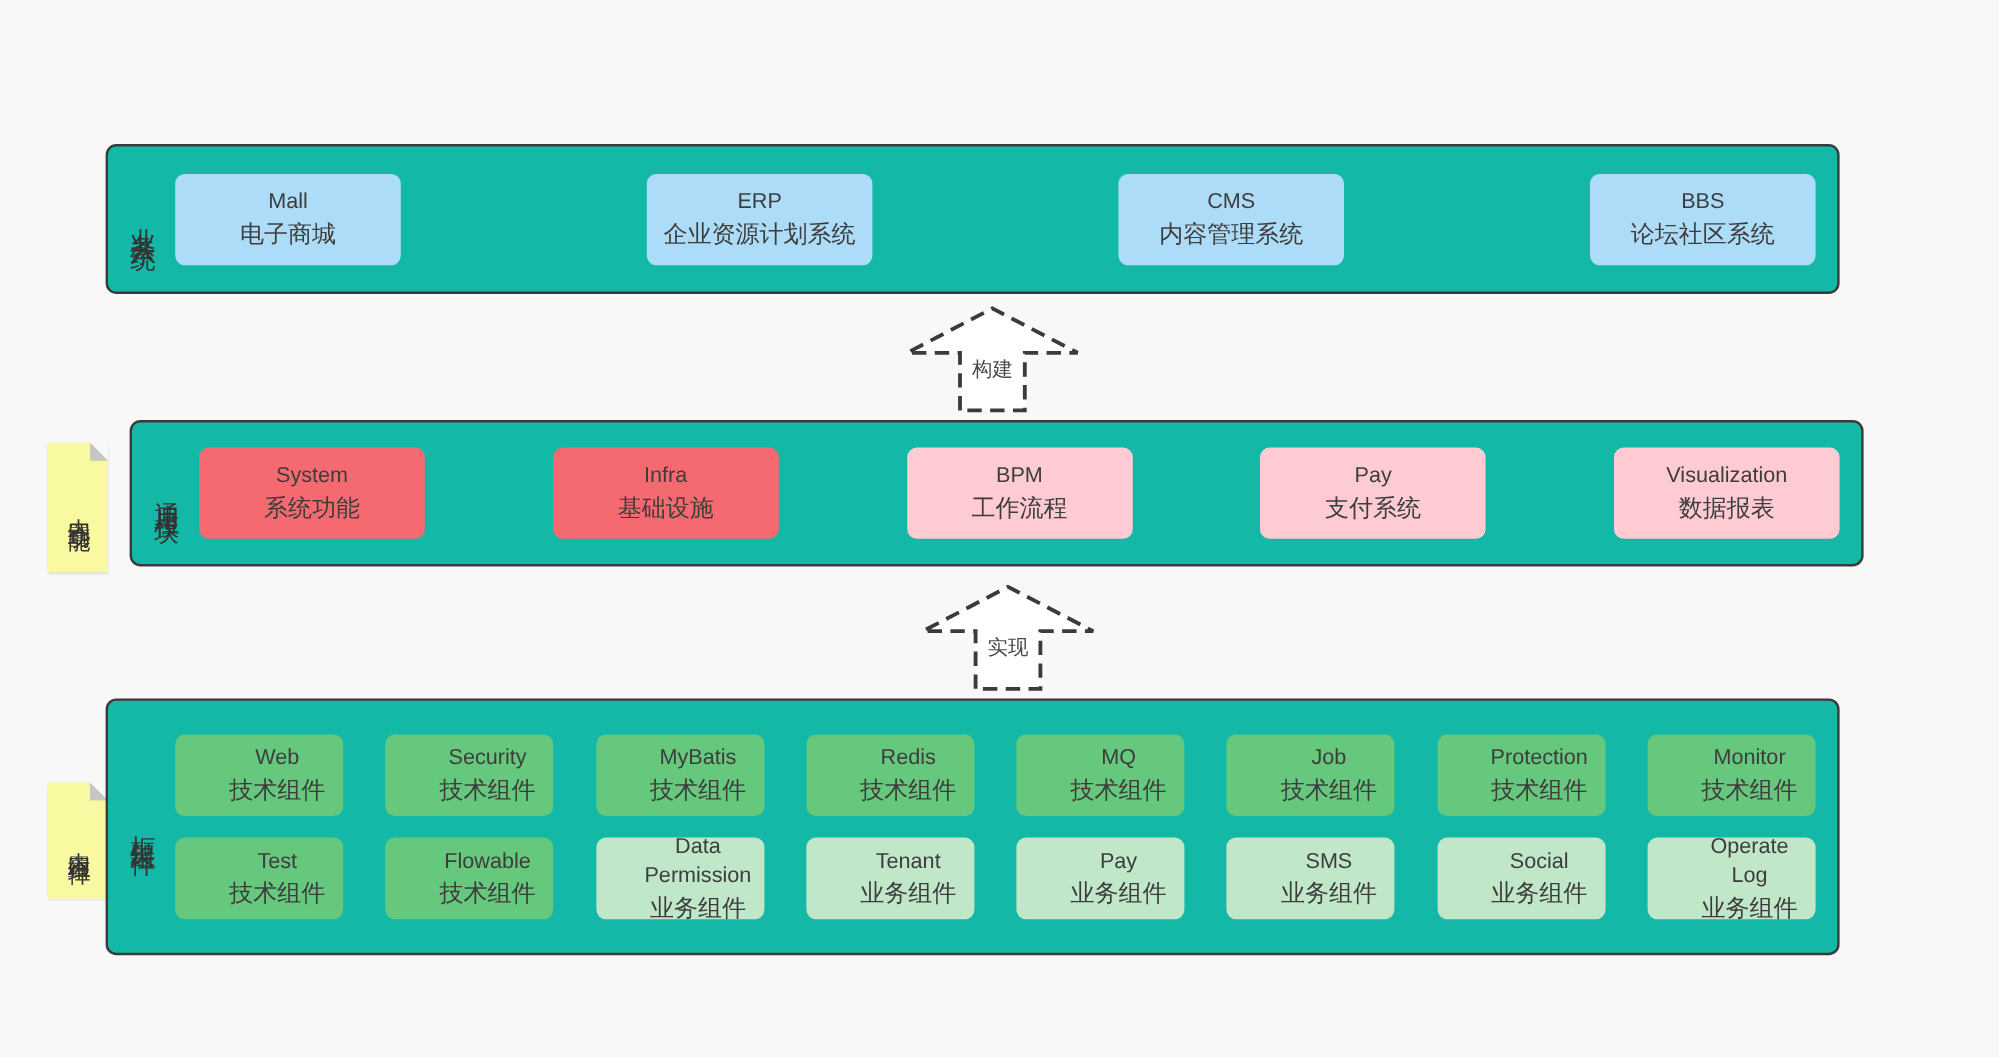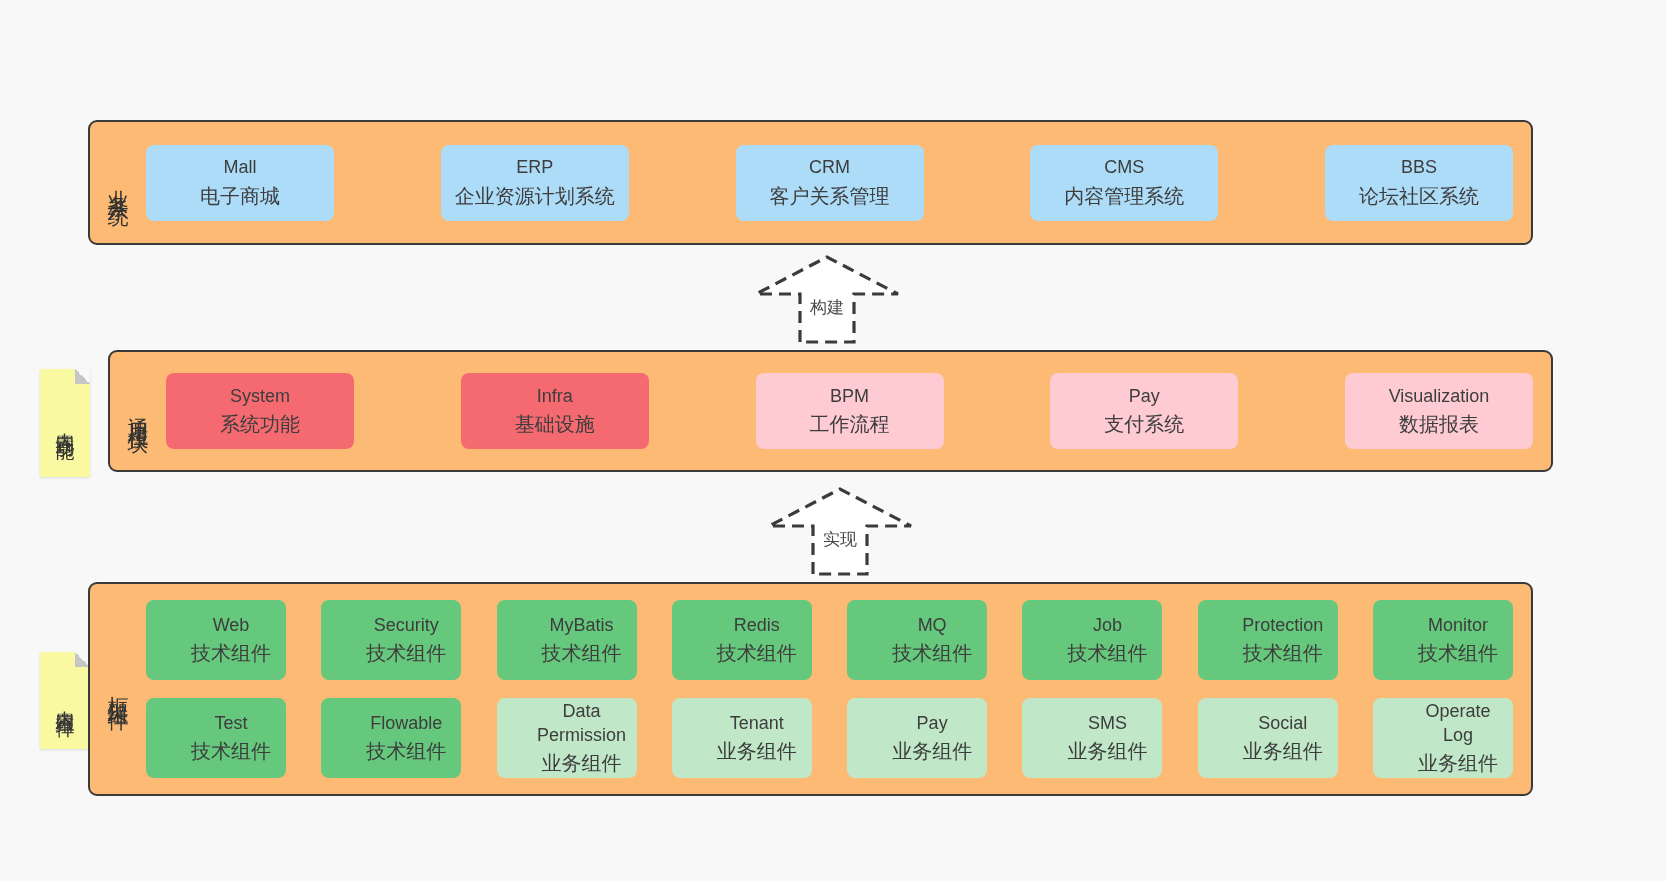--- a/index.html
+++ b/index.html
@@ -4,21 +4,21 @@
 <style>
   html,body{margin:0;padding:0;}
   body{
     width:1666px;height:881px;position:relative;overflow:hidden;
     background:#f8f8f8;
     font-family:"Liberation Sans","DejaVu Sans",sans-serif;
     color:#3d3d3d;
   }
   .layer{
     position:absolute;left:88px;width:1445px;
-    background:#fdba74;border:2px solid #3a3a3a;border-radius:9px;
+    background:#14b8a6;border:2px solid #3a3a3a;border-radius:9px;
     box-sizing:border-box;display:flex;align-items:center;
   }
   #layer-business{top:120px;height:125px;}
   #layer-modules{top:350px;height:122px;margin-left:20px;}
   #layer-components{top:582px;height:214px;}
   .side-label{
     width:56px;flex:0 0 56px;display:flex;align-items:center;justify-content:center;
     writing-mode:vertical-rl;text-orientation:upright;
     font-size:21px;letter-spacing:5px;color:#333;
   }
@@ -26,21 +26,21 @@
     flex:1;display:flex;justify-content:space-between;
     padding-right:18px;align-items:center;
   }
   .box{
     border-radius:8px;display:flex;flex-direction:column;align-items:center;
     justify-content:center;text-align:center;box-sizing:border-box;padding:4px 10px;
   }
   .box .en{font-size:18px;line-height:1.35;}
   .box .cn{font-size:20px;line-height:1.35;margin-top:3px;}
   .w188{width:188px;height:76px;}
-  .w140{width:140px;height:80px;padding-left:40px;}
+  .w140{width:140px;height:68px;padding-left:40px;}
   .blue{background:#addcf8;}
   .red{background:#f56a70;}
   .pink{background:#fecbd3;}
   .green{background:#65c87c;}
   .lgreen{background:#c0e7c7;}
   .rows{flex:1;display:flex;flex-direction:column;gap:18px;padding-right:18px;}
   .row{display:flex;justify-content:space-between;}
   .sticky{
     position:absolute;width:50px;left:40px;
     background:linear-gradient(225deg,transparent 11px,#f9f9a2 0);
@@ -68,24 +68,20 @@
   <div class="boxes">
     <div class="box w188 blue">
       <div class="en">Mall</div>
       <div class="cn">电子商城</div>
     </div>
     <div class="box w188 blue">
       <div class="en">ERP</div>
       <div class="cn">企业资源计划系统</div>
     </div>
     <div class="box w188 blue">
-      <div class="en">CRM</div>
-      <div class="cn">客户关系管理</div>
-    </div>
-    <div class="box w188 blue">
       <div class="en">CMS</div>
       <div class="cn">内容管理系统</div>
     </div>
     <div class="box w188 blue">
       <div class="en">BBS</div>
       <div class="cn">论坛社区系统</div>
     </div>
   </div>
 </div>
 

